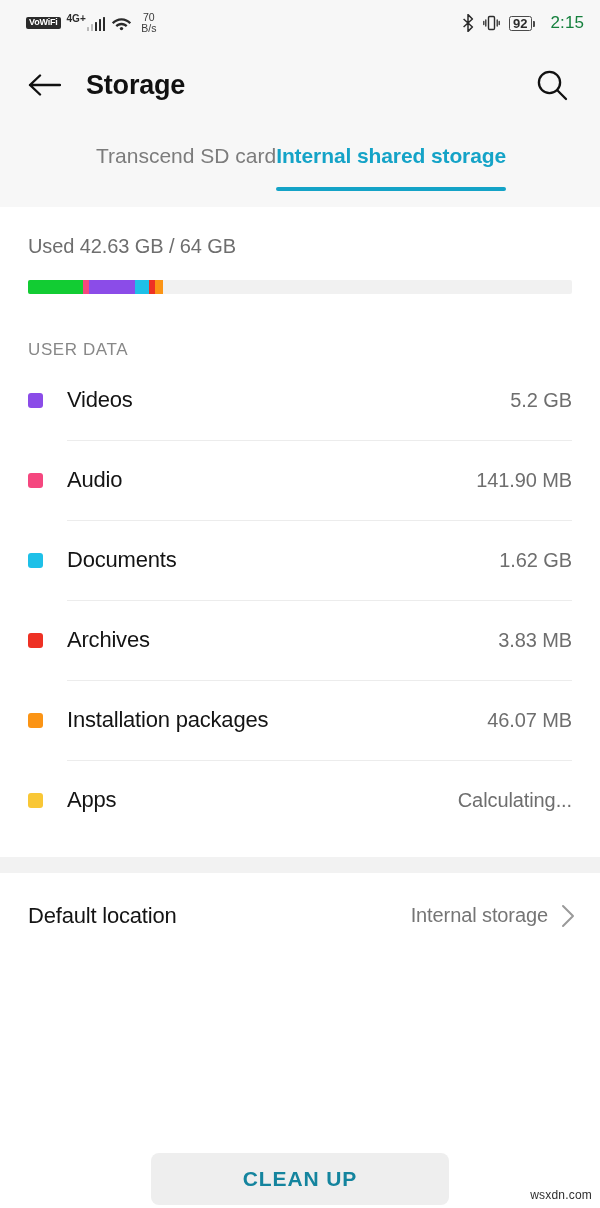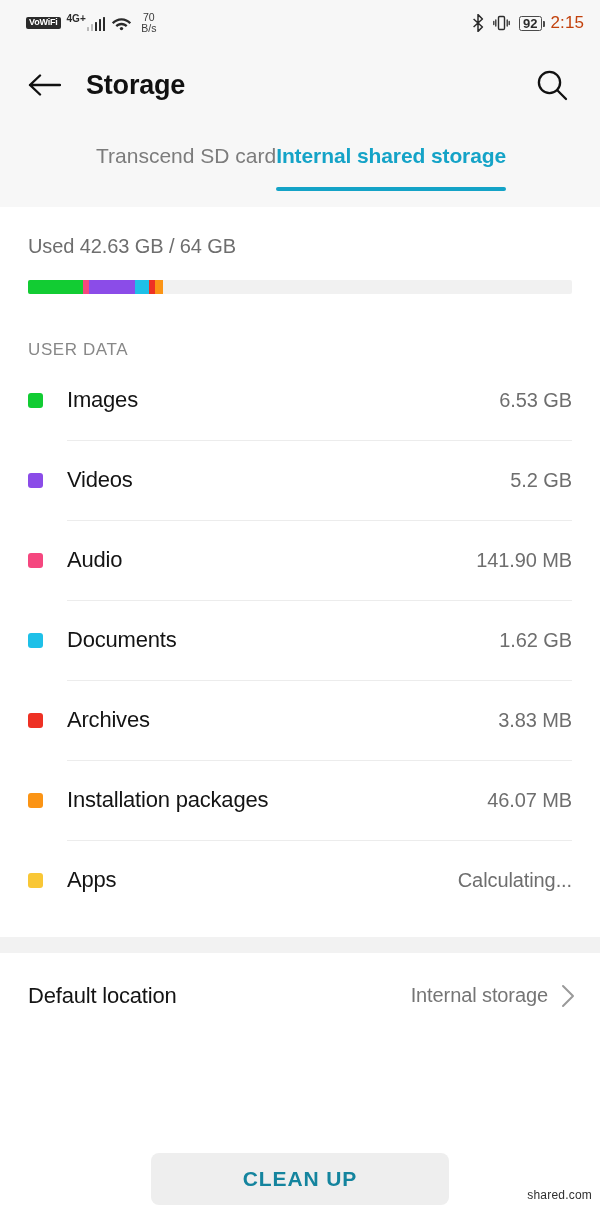--- a/index.html
+++ b/index.html
@@ -98,23 +98,23 @@
     position: absolute;
     right: -4px;
     top: 4px;
     width: 2px;
     height: 6px;
     background: #4a4a4a;
     border-radius: 0 1px 1px 0;
   }
   .clock {
     font-size: 17px;
-    color: #c2410c;
+    color: #15803d;
     letter-spacing: 0.1px;
-    margin-left: 0;
+    margin-left: 10px;
   }
 
   
   .appbar {
     height: 78px;
     background: #f7f7f7;
     display: flex;
     align-items: center;
     padding: 0 26px 0 28px;
     box-sizing: border-box;
@@ -372,25 +372,20 @@
         <span style="width: 2.6%; background: rgb(30, 192, 232);"></span>
         <span style="width: 1%; background: rgb(238, 49, 36);"></span>
         <span style="width: 1.5%; background: rgb(251, 148, 21);"></span>
       </div>
   </div>
 
   <div class="section-label">USER DATA</div>
 
   <div class="list" id="storage-list">
       <div class="row">
-        <span class="swatch" style="background: rgb(18, 204, 51);"></span>
-        <span class="row-label">Images</span>
-        <span class="row-value">6.53 GB</span>
-      </div>
-      <div class="row">
         <span class="swatch" style="background: rgb(139, 76, 232);"></span>
         <span class="row-label">Videos</span>
         <span class="row-value">5.2 GB</span>
       </div>
       <div class="row">
         <span class="swatch" style="background: rgb(245, 71, 127);"></span>
         <span class="row-label">Audio</span>
         <span class="row-value">141.90 MB</span>
       </div>
       <div class="row">
@@ -425,13 +420,13 @@
         <path d="M3 3 L13 13 L3 23" stroke="#9a9a9a" stroke-width="2" fill="none" stroke-linecap="round" stroke-linejoin="round"></path>
       </svg>
     </span>
   </div>
 </div>
 
 <div class="cleanup-wrap">
   <button class="cleanup-btn">CLEAN UP</button>
 </div>
 
-<div class="watermark">shared.com</div>
+<div class="watermark">wsxdn.com</div>
 
 </body></html>

